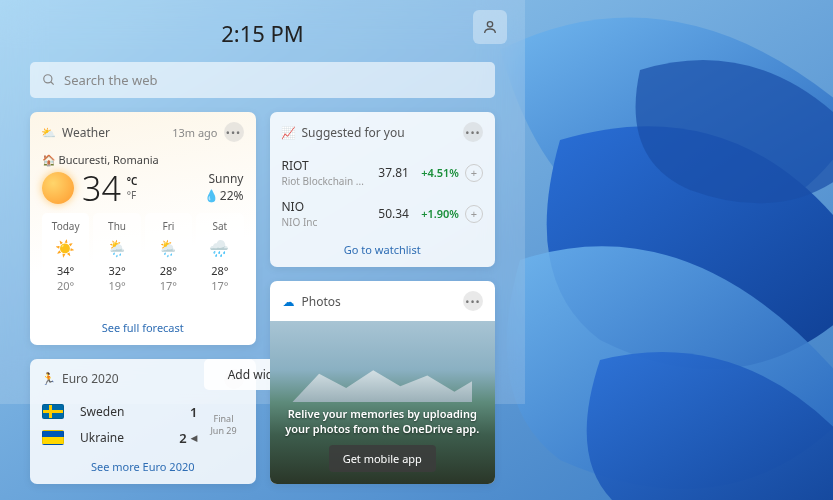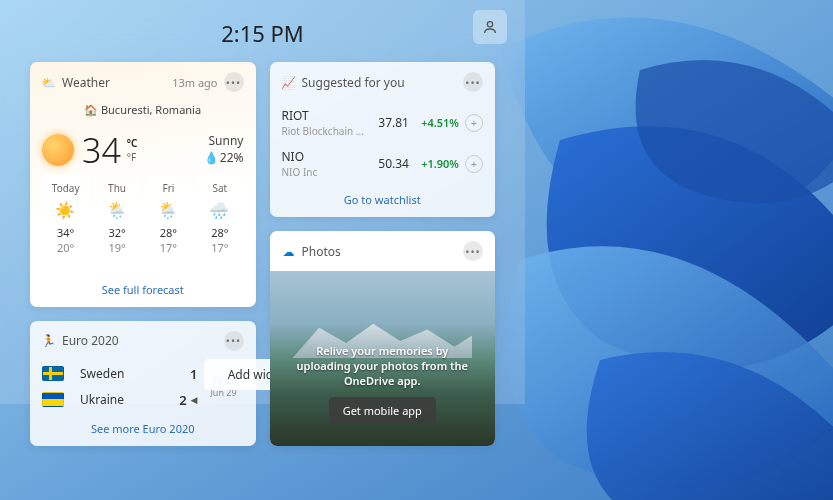--- a/index.html
+++ b/index.html
@@ -15,21 +15,21 @@
 .widgets{display:grid;grid-template-columns:1fr 1fr;gap:14px;flex:1;min-height:0}
 .col{display:flex;flex-direction:column;gap:14px}
 .card{background:rgba(255,255,255,0.85);border-radius:7px;padding:10px 12px;box-shadow:0 2px 8px rgba(0,0,0,0.08)}
 .card-h{display:flex;align-items:center;justify-content:space-between;margin-bottom:10px}
 .card-t{display:flex;align-items:center;gap:6px;font-size:12px;color:#555}
 .card-t .ic{width:14px;height:14px;display:inline-flex;align-items:center;justify-content:center}
 .meta{display:flex;align-items:center;gap:6px}
 .ago{font-size:11px;color:#888}
 .dots{width:20px;height:20px;border-radius:50%;background:rgba(200,200,200,0.4);display:flex;align-items:center;justify-content:center;cursor:pointer;font-size:11px;color:#777;letter-spacing:1px}
 .weather{background:linear-gradient(170deg,#fdf6e8 0%,#ffffff 60%)}
-.wloc{text-align:center;font-size:11px;color:#444;margin-bottom:16px}
+.wloc{text-align:left;font-size:11px;color:#444;margin-bottom:4px}
 .wmain{display:flex;align-items:center;justify-content:center;gap:8px;margin-bottom:8px}
 .sun{width:32px;height:32px;border-radius:50%;background:radial-gradient(circle at 35% 35%,#ffd56b,#ff9a2e);box-shadow:0 0 8px rgba(255,160,0,0.5)}
 .temp{font-size:34px;font-weight:300;line-height:1;color:#222}
 .units{display:flex;flex-direction:column;font-size:10px;color:#666;margin-left:-2px}
 .units .act{color:#222;font-weight:600}
 .wright{text-align:right;font-size:12px;color:#444;line-height:1.4}
 .wdays{display:grid;grid-template-columns:repeat(4,1fr);gap:4px;margin-bottom:20px}
 .wday{text-align:center;padding:6px 2px;border-radius:5px;background:rgba(255,255,255,0.6)}
 .wday.first{background:rgba(255,255,255,0.9)}
 .wday .lbl{font-size:10px;color:#666;margin-bottom:4px}
@@ -53,21 +53,21 @@
 .stock{display:flex;align-items:center;padding:5px 0}
 .sname{flex:1}
 .sym{font-size:12px;color:#333;font-weight:400}
 .comp{font-size:10px;color:#999}
 .price{font-size:12px;color:#333;width:42px;text-align:right}
 .chg{font-size:11px;font-weight:600;width:50px;text-align:right}
 .pos{color:#1a8f3a}
 .addstock{width:18px;height:18px;border-radius:50%;border:1px solid #ccc;margin-left:6px;display:flex;align-items:center;justify-content:center;font-size:11px;color:#999;cursor:pointer}
 .photos{background:#fff;padding:0;overflow:hidden;display:flex;flex-direction:column;flex:1}
 .photos .card-h{padding:10px 12px;margin-bottom:0}
-.photobg{flex:1;background:linear-gradient(180deg,#a8c4d4 0%,#8ab0c2 30%,#5d8a7a 50%,#3d5d4d 70%,#2a3628 100%);position:relative;display:flex;flex-direction:column;justify-content:flex-end;align-items:center;padding:22px;text-align:center}
+.photobg{flex:1;background:linear-gradient(180deg,#a8c4d4 0%,#8ab0c2 30%,#5d8a7a 50%,#3d5d4d 70%,#2a3628 100%);position:relative;display:flex;flex-direction:column;justify-content:flex-end;align-items:center;padding:12px;text-align:center}
 .mtn{position:absolute;left:10%;top:28%;width:80%;height:22%;background:linear-gradient(180deg,#d8e4e8,#9bb0b8);clip-path:polygon(0 100%,15% 20%,30% 60%,45% 10%,60% 55%,75% 25%,90% 70%,100% 40%,100% 100%)}
 .ptxt{color:#fff;font-size:11px;line-height:1.4;font-weight:600;text-shadow:0 1px 2px rgba(0,0,0,0.5);margin-bottom:8px;z-index:1}
 .pbtn{background:rgba(60,60,60,0.85);color:#fff;font-size:11px;padding:6px 14px;border-radius:4px;cursor:pointer;z-index:1}
 .addw{align-self:center;background:rgba(255,255,255,0.9);padding:7px 24px;border-radius:5px;font-size:12px;color:#333;cursor:pointer;margin-top:10px}
 </style>
 </head>
 <body>
 
 <div class="wallpaper">
   <svg width="833" height="500" viewBox="0 0 833 500">
@@ -98,20 +98,27 @@
   <div class="header">
     <div class="clock">2:15 PM</div>
     <div class="user-btn">
       <svg width="16" height="16" viewBox="0 0 24 24" fill="none" stroke="#555" stroke-width="2">
           <circle cx="12" cy="8" r="4"></circle>
           <path d="M4 21c0-4 4-6 8-6s8 2 8 6"></path>
         </svg>
     </div>
   </div>
 
+  <div class="search">
+    <svg width="14" height="14" viewBox="0 0 24 24" fill="none" stroke="#888" stroke-width="2">
+        <circle cx="10" cy="10" r="7"></circle>
+        <line x1="20" y1="20" x2="15" y2="15"></line>
+      </svg>
+    <span class="search-ph">Search the web</span>
+  </div>
 
   <div class="widgets">
     <div class="col">
 
       <div class="card weather">
         <div class="card-h">
           <div class="card-t">
               <span class="ic">⛅</span>
               <span>Weather</span>
             </div>

